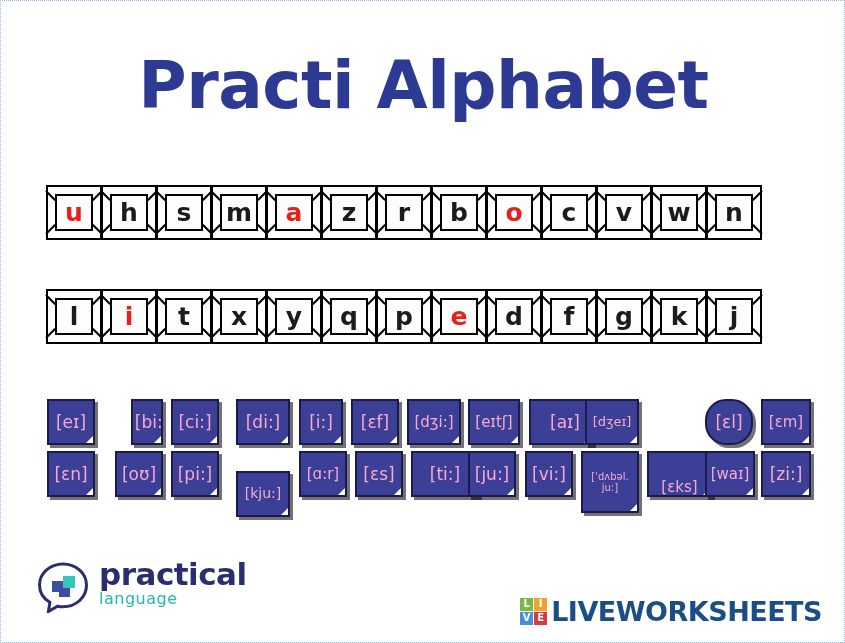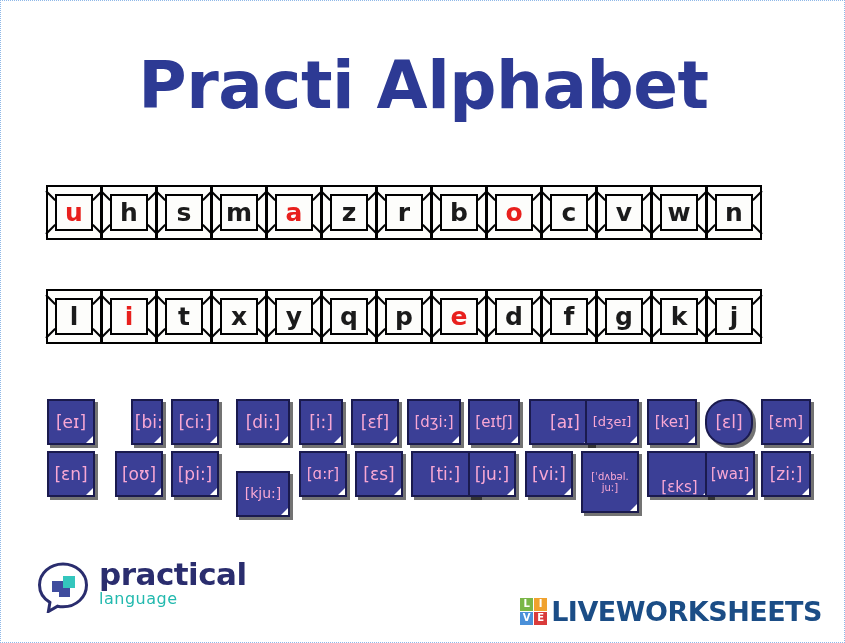--- a/index.html
+++ b/index.html
@@ -465,24 +465,20 @@
         <div class="tile" style="left: 421px; width: 52px; font-size: 15px;">
           <span class="tile-text">[eɪtʃ]</span>
           <span class="fold"></span>
         </div>
         <div class="tile" style="left: 482px; width: 64px; font-size: 17px; padding-left: 8px;">
           <span class="tile-text">[aɪ]</span>
           <span class="fold"></span>
         </div>
         <div class="tile" style="left: 538px; width: 54px; font-size: 13px;">
           <span class="tile-text">[dʒeɪ]</span>
-          <span class="fold"></span>
-        </div>
-        <div class="tile" style="left: 600px; width: 50px; font-size: 15px;">
-          <span class="tile-text">[keɪ]</span>
           <span class="fold"></span>
         </div>
         <div class="tile" style="left: 658px; width: 48px; font-size: 17px; border-radius: 21px;">
           <span class="tile-text">[ɛl]</span>
           <span class="fold"></span>
         </div>
         <div class="tile" style="left: 714px; width: 50px; font-size: 15px;">
           <span class="tile-text">[ɛm]</span>
           <span class="fold"></span>
         </div>

